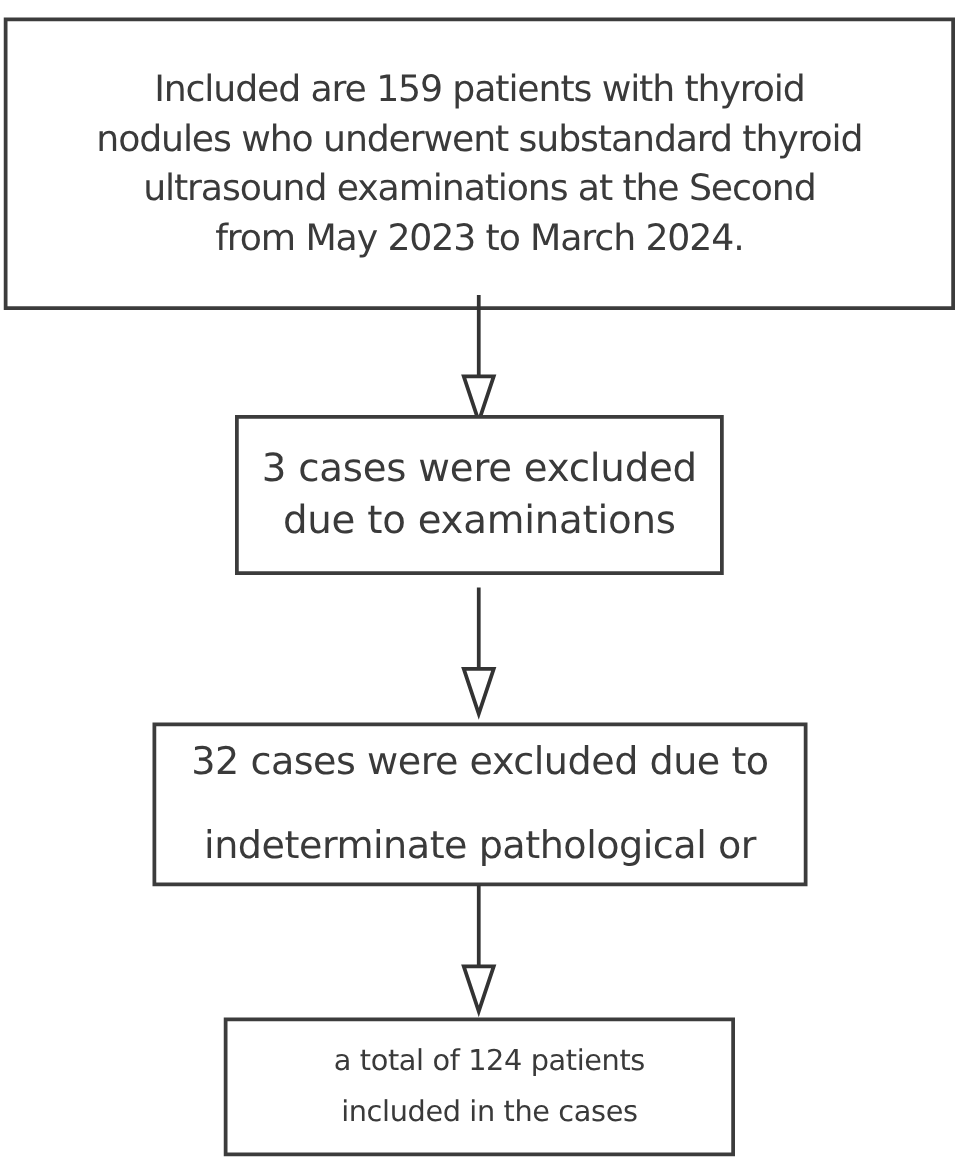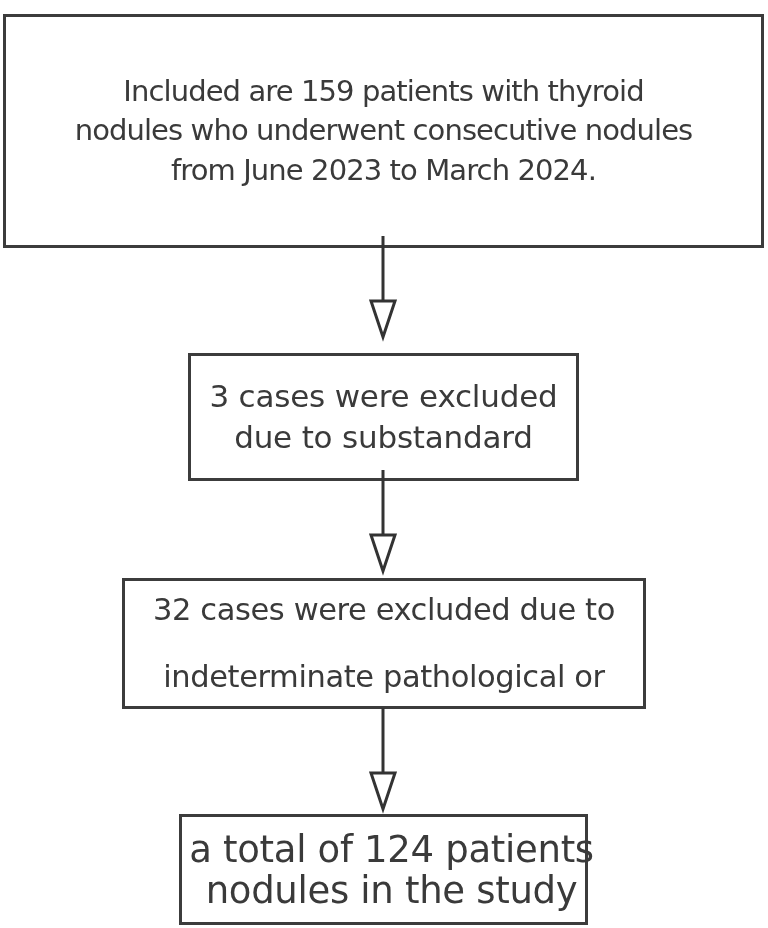--- a/index.html
+++ b/index.html
@@ -27,56 +27,57 @@
       text-align: center;
       overflow: visible;
     }
     .box .line {
       display: block;
       white-space: nowrap;
       color: #3a3a3a;
     }
     #box1 { left: 3px; top: 14px; width: 761px; height: 234px; }
     #box1 .line { font-size: 29px; line-height: 39.5px; letter-spacing: -0.9px; }
-    #box2 { left: 188px; top: 353px; width: 391px; height: 128px; }
+    #box2 { left: 188px; top: 332px; width: 391px; height: 128px; }
     #box2 .line { font-size: 31px; line-height: 41px; letter-spacing: -0.2px; }
     #box3 { left: 122px; top: 578px; width: 524px; height: 131px; gap: 27px; }
     #box3 .line { font-size: 30.5px; line-height: 40px; letter-spacing: -0.4px; }
     #box4 { left: 179px; top: 814px; width: 409px; height: 111px; }
-    #box4 .line { font-size: 37px; line-height: 41px; letter-spacing: -0.3px; margin-left: 16px; }
+    #box4 .line { font-size: 23px; line-height: 41px; letter-spacing: -0.3px; margin-left: 16px; }
 
     .arrow {
       position: absolute;
       left: 368px;
       width: 30px;
     }
     .arrow svg { display: block; overflow: visible; }
     #arrow1 { top: 236px; height: 104px; }
     #arrow2 { top: 470px; height: 104px; }
     #arrow3 { top: 708px; height: 104px; }
   </style>
 </head>
 <body>
 
 <div id="box1" class="box">
   <span class="line">Included are 159 patients with thyroid</span>
-  <span class="line">nodules who underwent consecutive nodules</span>
-  <span class="line">from June 2023 to March 2024.</span>
+  <span class="line">nodules who underwent substandard thyroid</span>
+  <span class="line">ultrasound examinations at the Second</span>
+  <span class="line">from May 2023 to March 2024.</span>
 </div>
 
 <div id="arrow1" class="arrow">
   <svg width="30" height="104" viewBox="0 0 30 104">
     <line x1="15" y1="0" x2="15" y2="66" stroke="#333" stroke-width="3"></line>
     <polygon points="3,65 27,65 15,101" fill="#fff" stroke="#333" stroke-width="3" stroke-linejoin="miter"></polygon>
   </svg>
 </div>
 
 <div id="box2" class="box">
   <span class="line">3 cases were excluded</span>
-  <span class="line">due to substandard</span>
+  <span class="line">due to examinations</span>
 </div>
 
 <div id="arrow2" class="arrow">
   <svg width="30" height="104" viewBox="0 0 30 104">
     <line x1="15" y1="0" x2="15" y2="66" stroke="#333" stroke-width="3"></line>
     <polygon points="3,65 27,65 15,101" fill="#fff" stroke="#333" stroke-width="3" stroke-linejoin="miter"></polygon>
   </svg>
 </div>
 
 <div id="box3" class="box">
@@ -86,14 +87,14 @@
 
 <div id="arrow3" class="arrow">
   <svg width="30" height="104" viewBox="0 0 30 104">
     <line x1="15" y1="0" x2="15" y2="66" stroke="#333" stroke-width="3"></line>
     <polygon points="3,65 27,65 15,101" fill="#fff" stroke="#333" stroke-width="3" stroke-linejoin="miter"></polygon>
   </svg>
 </div>
 
 <div id="box4" class="box">
   <span class="line">a total of 124 patients</span>
-  <span class="line">nodules in the study</span>
+  <span class="line">included in the cases</span>
 </div>
 
 </body></html>

